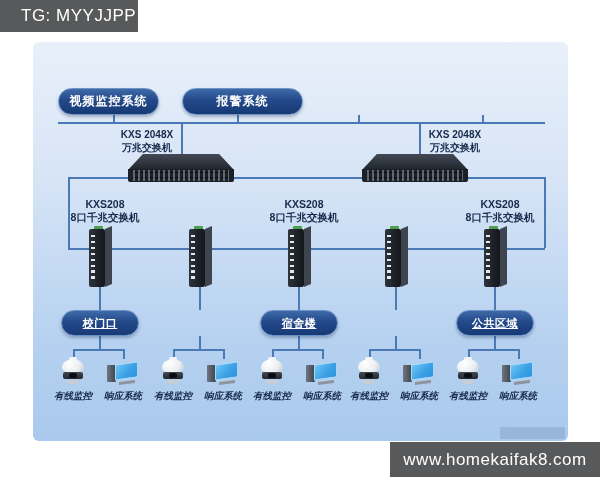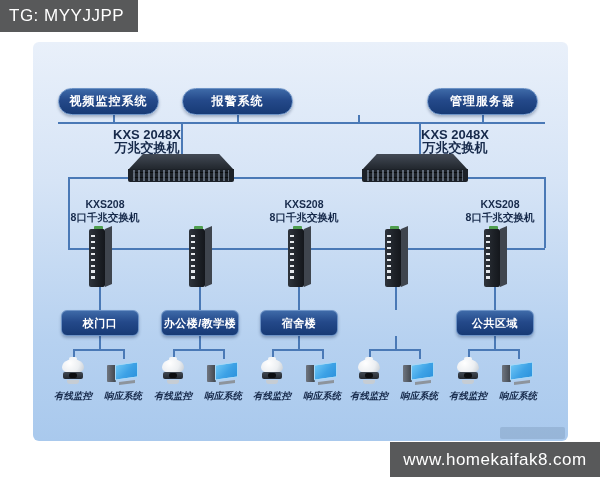--- a/index.html
+++ b/index.html
@@ -6,21 +6,21 @@
   html,body { width:600px; height:480px; }
   body {
     position:relative; background:#ffffff; overflow:hidden;
     font-family:"Liberation Sans","DejaVu Sans",sans-serif;
   }
   
   .badge {
     position:absolute; background:#58595a; color:#ffffff;
     font-size:17px; letter-spacing:.5px; display:flex; align-items:center;
   }
-  .badge.header { left:0; top:9; width:138px; height:32px; padding-left:9px; }
+  .badge.header { left:0; top:9; width:138px; height:32px; padding-left:21px; }
   .badge.footer { left:390px; top:442px; width:210px; height:35px; justify-content:center; }
 
   
   .canvas {
     position:absolute; left:33px; top:42px; width:535px; height:399px;
     border-radius:6px;
     background:linear-gradient(180deg,#e9f0fa 0%, #d6e4f6 35%, #b6d1f0 75%, #a9c9ed 100%);
   }
   .canvas * { position:absolute; }
 
@@ -29,24 +29,24 @@
   .vline { width:1.5px;  background:#4a79b6; z-index:1; }
 
   
   .pill {
     height:27px; border-radius:14px; z-index:3;
     background:linear-gradient(180deg,#3e6aa8 0%, #24498a 45%, #173a75 100%);
     border:1px solid #6d93c6; box-shadow:0 2px 3px rgba(20,40,80,.3);
     color:#ffffff; font-size:12px; font-weight:bold; letter-spacing:1px;
     display:flex; align-items:center; justify-content:center;
   }
-  .pill.loc { height:26px; font-size:11px; border-radius:6px; letter-spacing:.5px; }
+  .pill.loc { height:26px; font-size:11px; border-radius:13px; letter-spacing:.5px;text-decoration:underline; }
 
   .navy-label { color:#16294a; font-weight:bold; text-align:center; z-index:3; }
-  .core-label { font-size:13px; line-height:13px; }
+  .core-label { font-size:10px; line-height:13px; }
   .acc-label  { font-size:10.5px; line-height:13px; }
   .dev-label  { font-size:9.5px; width:52px;font-style:italic; }
 
   
   .sw2048 { width:106px; height:28px; z-index:2; }
   .sw2048 .top {
     left:0; top:0; width:106px; height:16px;
     background:linear-gradient(180deg,#434a55 0%, #2a3038 70%, #20252c 100%);
     clip-path:polygon(14% 0, 86% 0, 100% 100%, 0 100%);
   }
@@ -93,22 +93,21 @@
     background:rgba(110,135,170,.3); border-radius:2px; z-index:2; }
 </style>
 </head>
 <body>
 
 <div class="badge header">TG: MYYJJPP</div>
 
 <div class="canvas">
 
   <div class="pill" style="left:25px;  top:46px; width:101px;">视频监控系统</div>
-  <div class="pill" style="left:149px; top:46px; width:111px;">报警系统</div>
-  <div class="pill" style="left:394px; top:46px; width:111px;">管理服务器</div>
+  <div class="pill" style="left:149px; top:46px; width:121px;">报警系统</div>
 
   <div class="hline" style="left:25px; top:80px; width:487px;"></div>
   <div class="vline" style="left:80px;  top:73px; height:7px;"></div>
   <div class="vline" style="left:204px; top:73px; height:7px;"></div>
   <div class="vline" style="left:325px; top:73px; height:7px;"></div>
   <div class="vline" style="left:449px; top:73px; height:7px;"></div>
 
   <div class="vline" style="left:148px; top:80px; height:35px;"></div>
   <div class="vline" style="left:386px; top:80px; height:35px;"></div>
 
@@ -179,21 +178,20 @@
       <div class="ports"></div>
     </div>
 
   <div class="vline" style="left:66px;  top:244px; height:24px;"></div>
   <div class="vline" style="left:166px; top:244px; height:24px;"></div>
   <div class="vline" style="left:265px; top:244px; height:24px;"></div>
   <div class="vline" style="left:362px; top:244px; height:24px;"></div>
   <div class="vline" style="left:461px; top:244px; height:24px;"></div>
 
   <div class="pill loc" style="left:28px;  top:268px; width:78px;">校门口</div>
-  <div class="pill loc" style="left:128px; top:268px; width:78px;">办公楼/教学楼</div>
   <div class="pill loc" style="left:227px; top:268px; width:78px;">宿舍楼</div>
   <div class="pill loc" style="left:423px; top:268px; width:78px;">公共区域</div>
 
   <div class="vline" style="left:66px;  top:294px; height:13px;"></div>
   <div class="vline" style="left:166px; top:294px; height:13px;"></div>
   <div class="vline" style="left:265px; top:294px; height:13px;"></div>
   <div class="vline" style="left:362px; top:294px; height:13px;"></div>
   <div class="vline" style="left:461px; top:294px; height:13px;"></div>
 
   <div class="hline" style="left:40px;  top:307px; width:50px;"></div>

